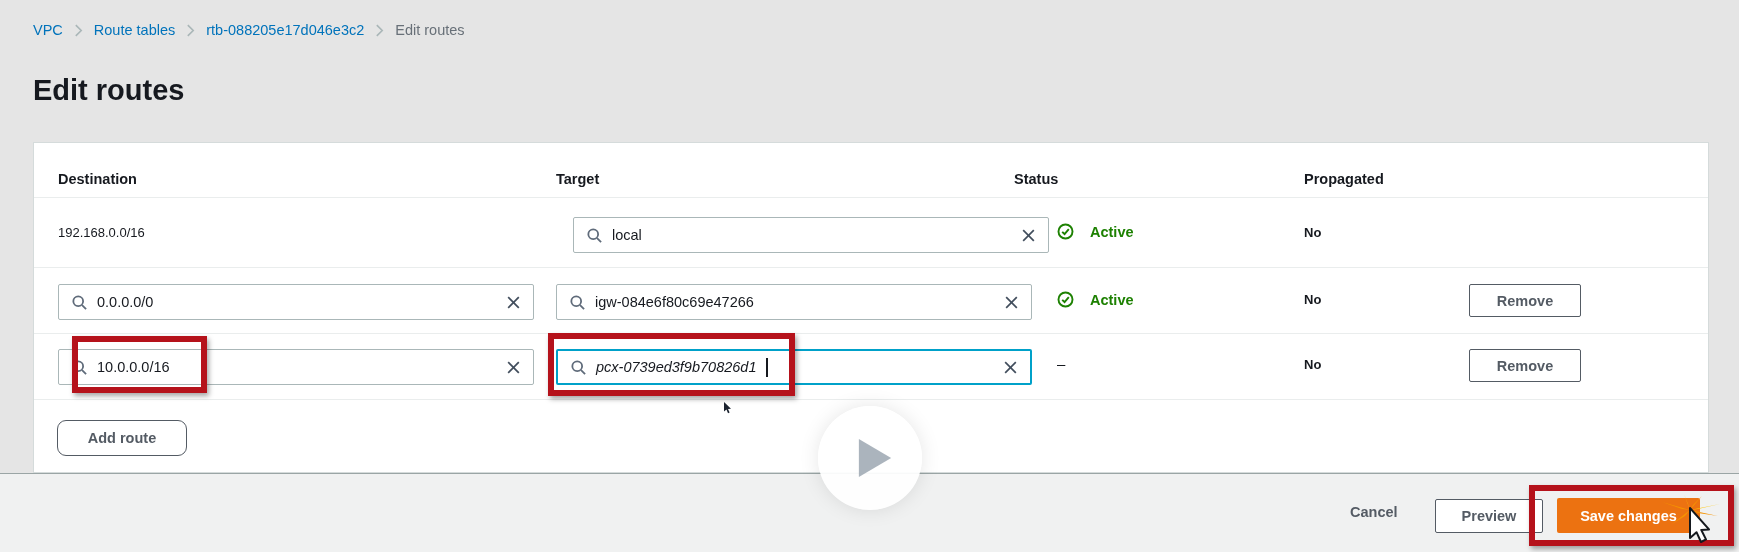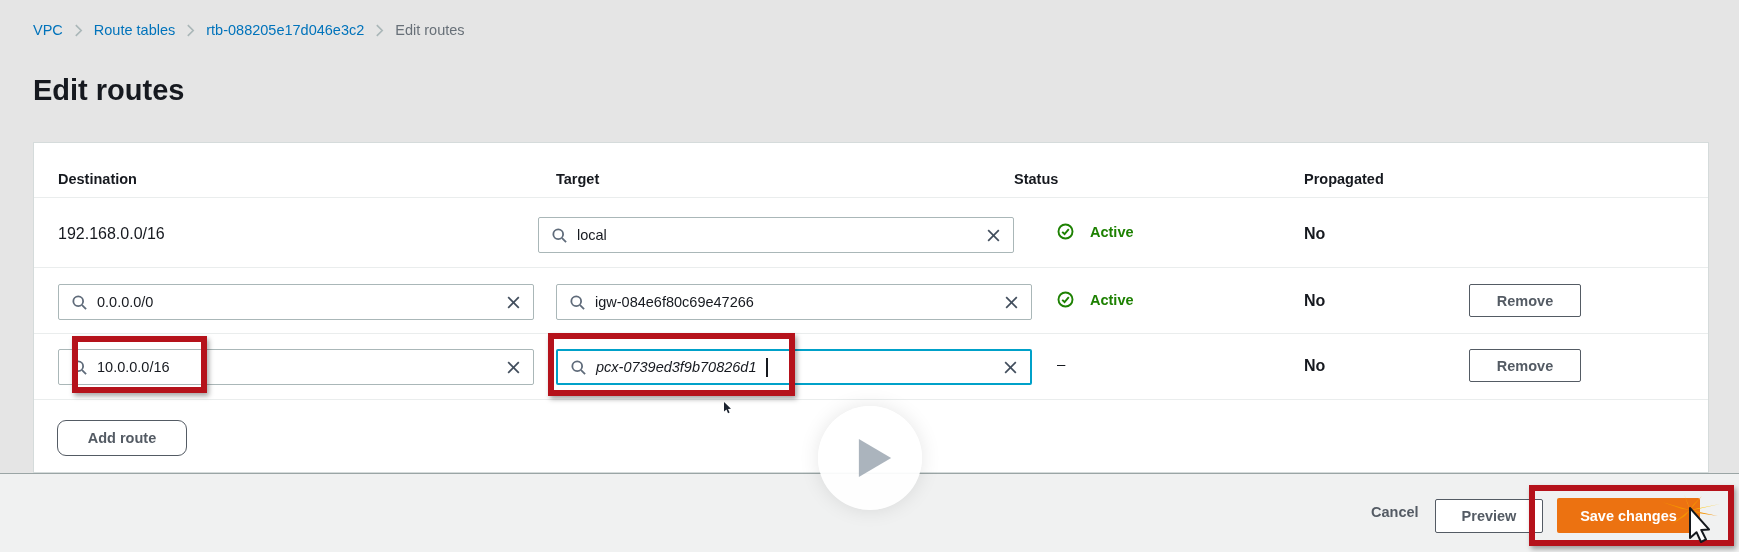--- a/index.html
+++ b/index.html
@@ -13,21 +13,21 @@
   .bc-sep{display:flex;align-items:center;}
 
   
   .page-title{position:absolute;left:33px;top:74px;font-size:29px;font-weight:700;color:#16191f;margin:0;}
 
   
   .card{position:absolute;left:33px;top:142px;width:1676px;height:331px;background:#fff;
         border:1px solid #d5dbdb;box-sizing:border-box;}
   .col-h{position:absolute;font-size:14.5px;font-weight:700;color:#16191f;}
   .divider{position:absolute;left:0;right:0;height:1px;background:#eaeded;}
-  .cell{position:absolute;font-size:16px;color:#16191f;}
+  .cell{position:absolute;font-size:13px;color:#16191f;}
   .prop{font-weight:700;}
   .status{position:absolute;display:flex;align-items:center;gap:16px;color:#1d8102;font-weight:700;font-size:14.5px;}
   .status-dash{position:absolute;font-size:15px;color:#16191f;}
 
   
   .search-field{position:absolute;width:476px;height:36px;border:1px solid #aab7b8;border-radius:2px;
         background:#fff;display:flex;align-items:center;gap:9px;padding:0 11px 0 12px;box-sizing:border-box;}
   .search-field.focused{border:2px solid #00a1c9;}
   .search-field input{border:none;outline:none;flex:1;font:inherit;font-size:14.5px;color:#16191f;background:transparent;padding:0;min-width:0;}
   .field-text{font-size:14.5px;color:#16191f;white-space:nowrap;font-style:italic;}
@@ -92,21 +92,21 @@
   <div class="card">
 
     <div class="col-h" style="left:24px;top:28px;">Destination</div>
     <div class="col-h" style="left:522px;top:28px;">Target</div>
     <div class="col-h" style="left:980px;top:28px;">Status</div>
     <div class="col-h" style="left:1270px;top:28px;">Propagated</div>
     <div class="divider" style="top:54px;"></div>
 
     <div>
       <div class="cell" style="left:24px;top:82px;">192.168.0.0/16</div>
-      <div class="search-field" style="left:504px;top:74px;">
+      <div class="search-field" style="left:539px;top:74px;">
         <span style="display:flex;">
           <svg width="17" height="17" viewBox="0 0 16 16">
               <circle cx="6.8" cy="6.8" r="4.6" fill="none" stroke="#5f6b7a" stroke-width="1.7"></circle>
               <line x1="10.4" y1="10.4" x2="14.2" y2="14.2" stroke="#5f6b7a" stroke-width="1.7"></line>
             </svg>
         </span>
         <input type="text" value="local" style="">
         <button class="clear-btn">
           <svg width="17" height="17" viewBox="0 0 16 16">
               <line x1="3" y1="3" x2="13" y2="13" stroke="#414d5c" stroke-width="1.6"></line>
@@ -221,21 +221,21 @@
     </span>
   </div>
 
   <span class="cursor-small">
     <svg width="11" height="14" viewBox="0 0 12 16">
         <path d="M2 1 L2 12 L4.8 9.6 L6.6 14 L8.4 13.2 L6.6 9 L10 8.8 Z" fill="#1c2430"></path>
       </svg>
   </span>
 
   <div class="footer-bar"></div>
-  <button class="link-btn" style="left:1344px;top:503px;margin-left:21px;">Cancel</button>
+  <button class="link-btn" style="left:1344px;top:503px;">Cancel</button>
   <button class="btn-secondary" style="left:1435px;top:499px;width:108px;height:34px;background:#fff;">Preview</button>
   <button class="btn-primary" style="left:1557px;top:498px;width:143px;height:35px;">Save changes</button>
 
   <span class="cursor-big">
     <svg width="66" height="60" viewBox="0 0 66 60">
       <g>
         <polygon points="30,18 2,10 22,17" fill="#f59300"></polygon>
         <polygon points="30,18 6,24 22,20" fill="#ffc400"></polygon>
         <polygon points="30,18 12,32 25,24" fill="#f59300"></polygon>
         <polygon points="30,18 24,2 28,12" fill="#ffc400"></polygon>

